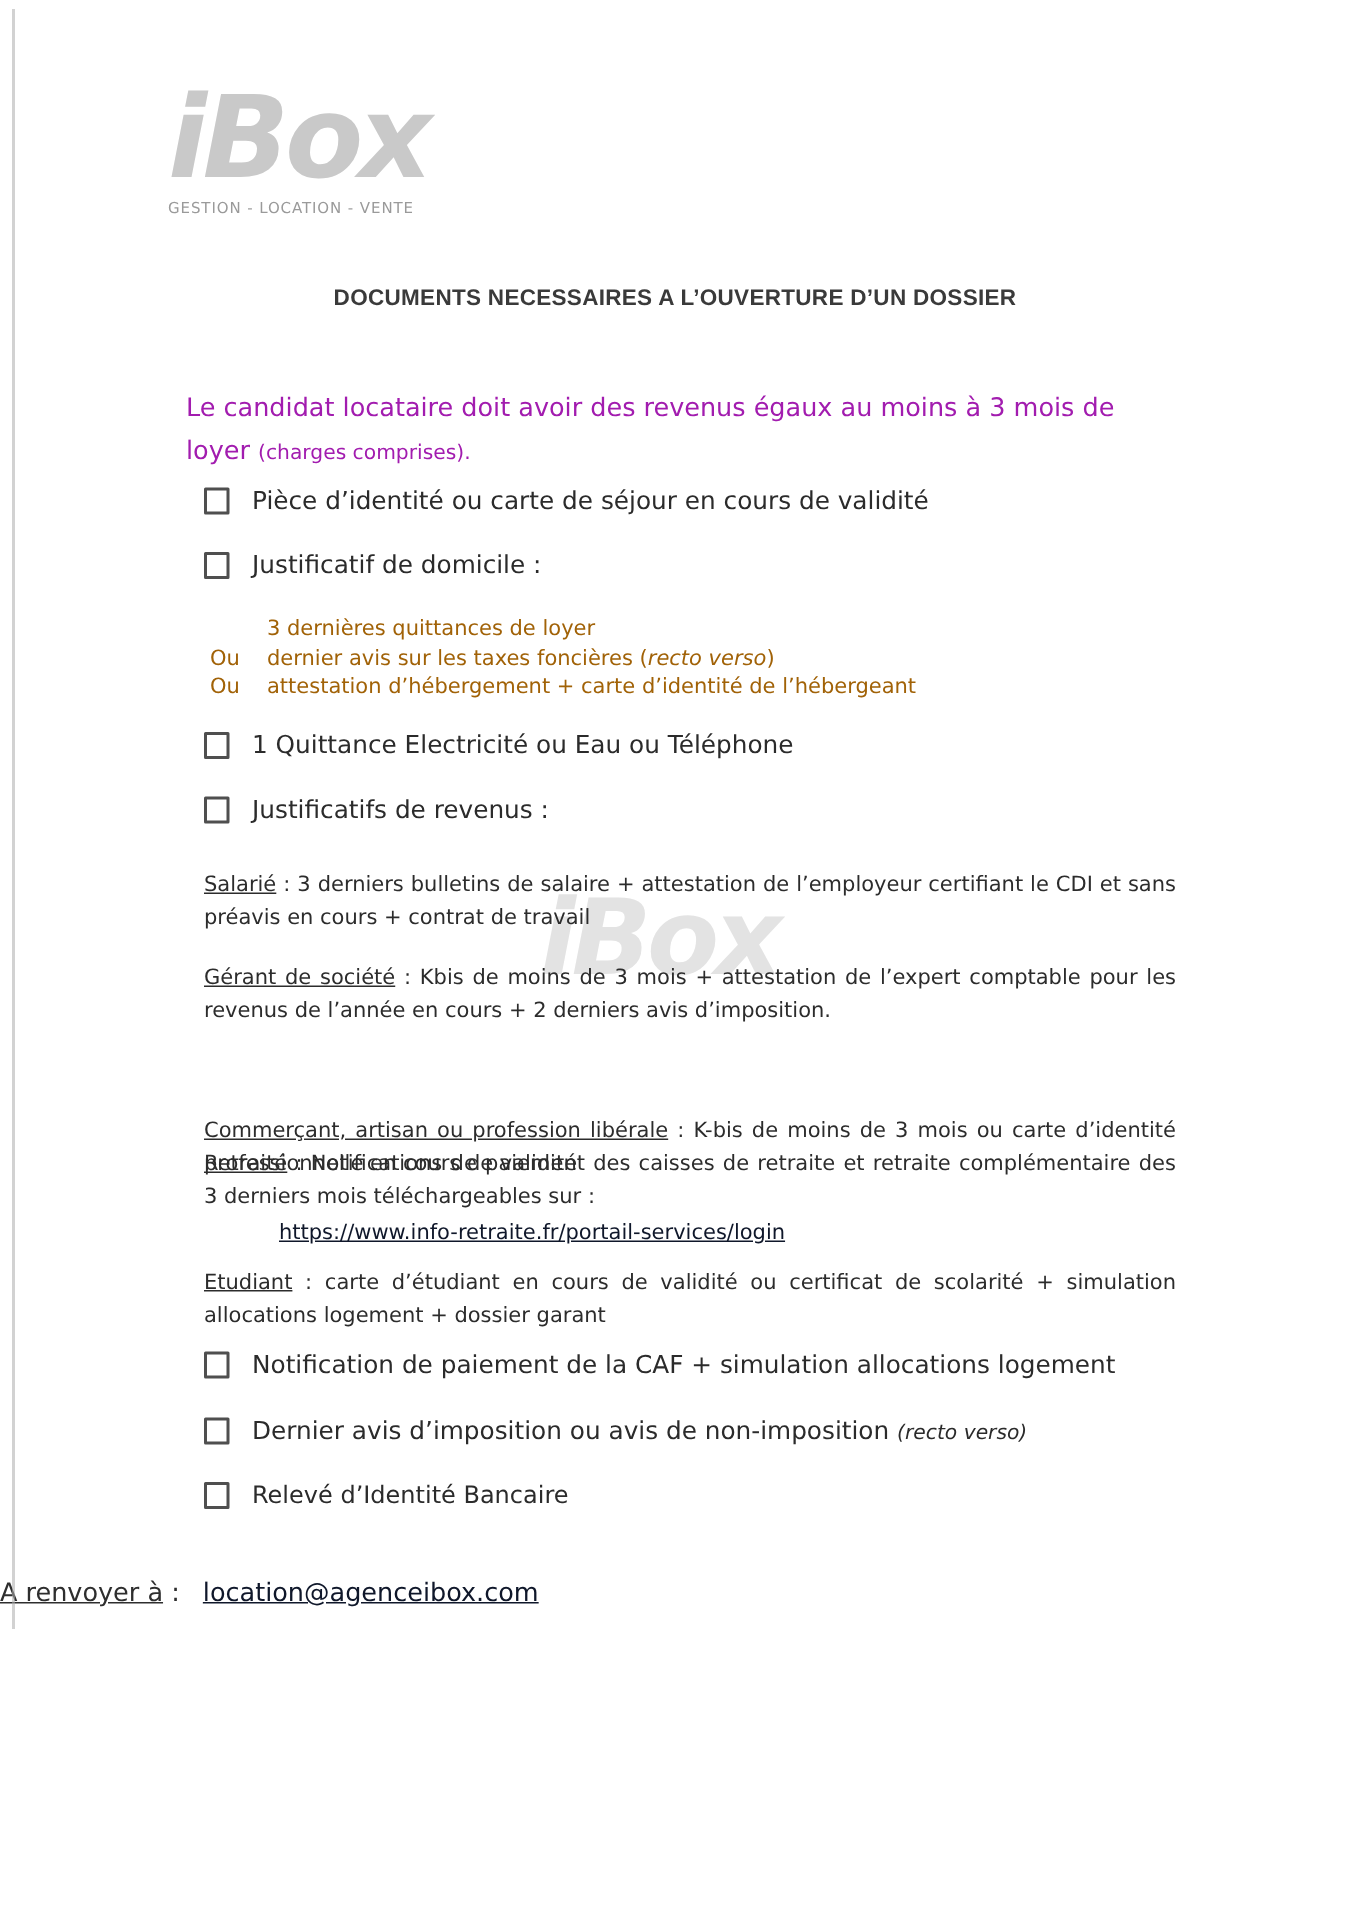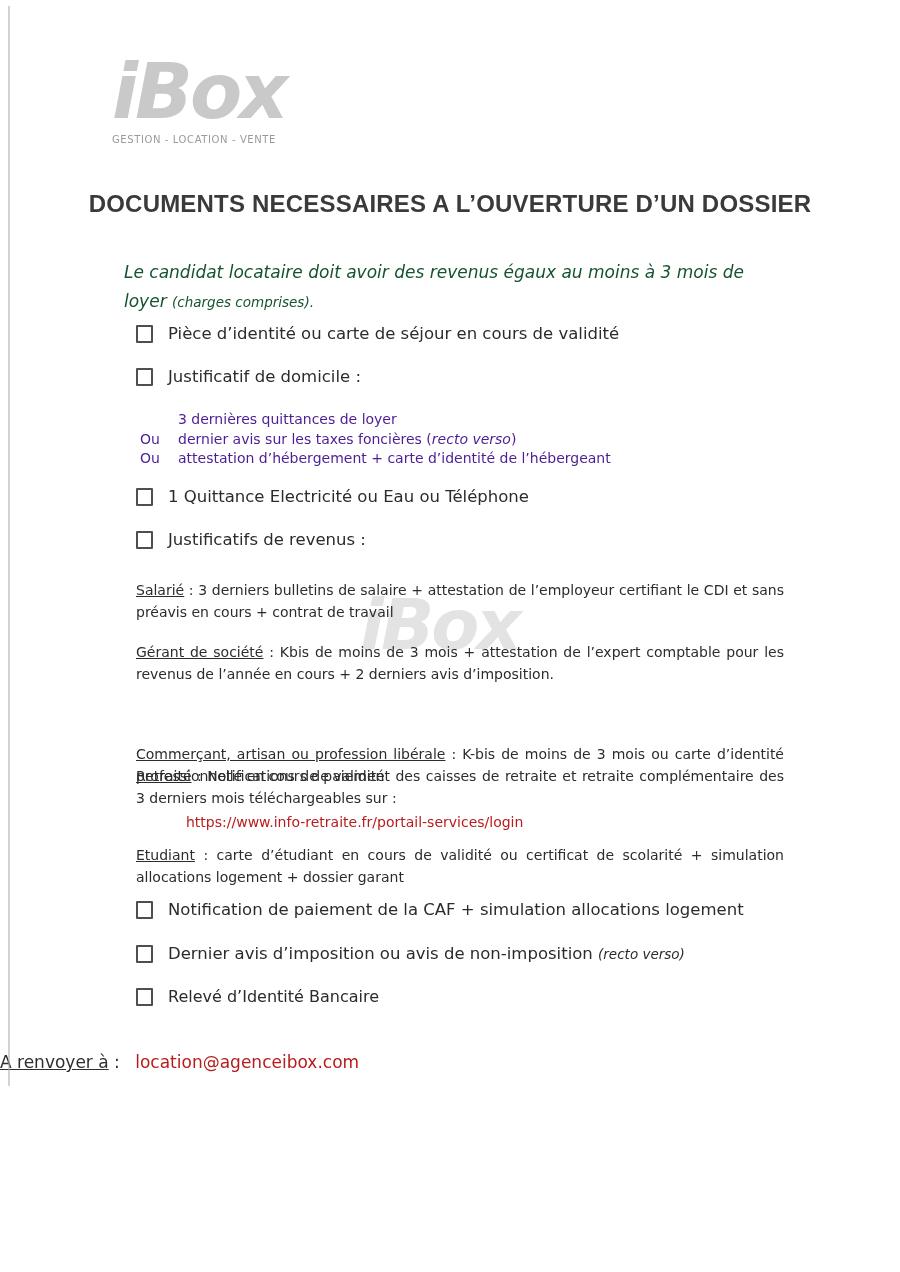--- a/index.html
+++ b/index.html
@@ -29,27 +29,27 @@
   }
   .tagline {
     margin-top:4px;
     font-size:10px; color:#9a9a9a; letter-spacing:.6px;
   }
 
   
   .title {
     left:0; top:190px; width:900px; text-align:center;
     font-family:"Liberation Sans", sans-serif;
-    font-size:24px; font-weight:bold; color:#3a3a3a; letter-spacing:.2px;
+    font-size:15px; font-weight:bold; color:#3a3a3a; letter-spacing:.2px;
   }
 
   
   .intro {
     left:124px; top:258px; width:648px;
-    font-style:italic; font-size:17px; line-height:1.72; color:#14532d;
+    font-size:17px; line-height:1.72; color:#a21caf;
   }
   .intro-note { font-size:13.5px; }
 
   
   .check-row {
     left:136px; display:flex; align-items:center; gap:15px;
     font-size:16.5px; color:#2b2b2b; white-space:nowrap;
   }
   .checkbox {
     width:17px; height:18px; flex:none;
@@ -60,40 +60,40 @@
   .row-quittance { top:487px; }
   .row-revenus   { top:530px; }
   .row-caf       { top:900px; }
   .row-imposition{ top:944px; }
   .row-rib       { top:987px; font-size:16px; }
   .check-note { font-style:italic; font-size:13.5px; }
 
   
   .sub-options {
     left:140px; top:410px; width:620px;
-    font-size:14px; line-height:1.4; color:#4c1d95;
+    font-size:14px; line-height:1.4; color:#a16207;
   }
   .sub-row { display:flex; }
   .sub-prefix { flex:none; width:38px; }
   .sub-note { font-style:italic; }
 
   
   .category {
     left:136px; width:648px;
     font-size:14px; line-height:1.55; color:#2c2c2c;
     text-align:justify;
   }
   .cat-salarie    { top:580px; }
   .cat-gerant     { top:642px; }
   .cat-commercant { top:744px; }
   .cat-retraite   { top:766px; }
   .cat-etudiant   { top:845px; }
   .cat-heading { text-decoration:underline; }
   .cat-link-line { display:block; margin-left:50px; margin-top:3px; text-align:left; }
-  .doc-link { color:#b91c1c; cursor:pointer; }
+  .doc-link { color:#0f172a; text-decoration:underline; cursor:pointer; }
 
   
   .watermark {
     left:360px; top:584px; z-index:0;
     font-size:70px; font-weight:bold; font-style:italic;
     color:#dadada; letter-spacing:-3px; opacity:.75;
     user-select:none;
   }
 
   

